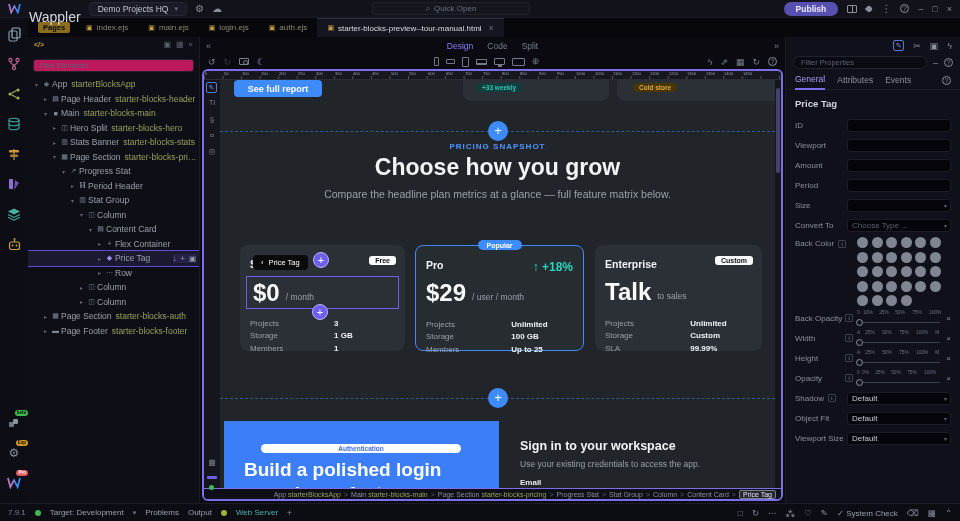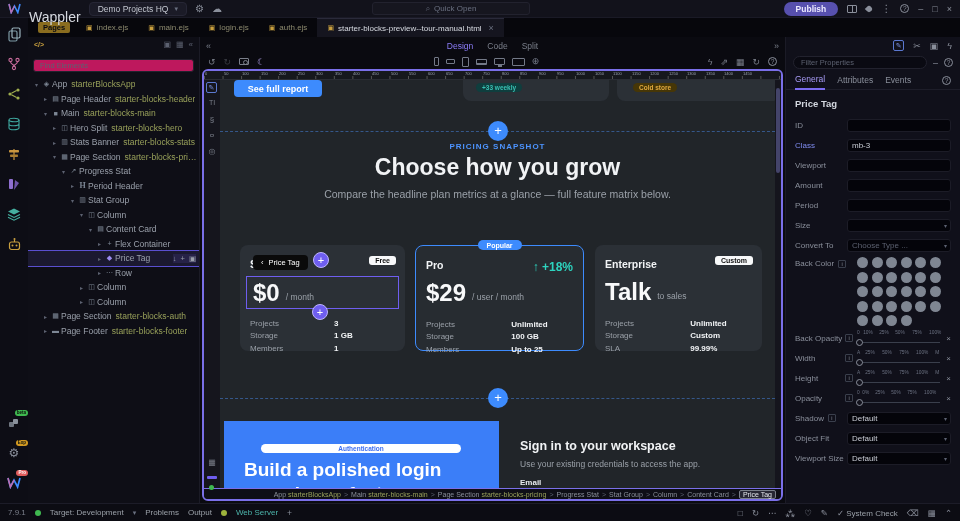--- a/index.html
+++ b/index.html
@@ -665,24 +665,20 @@
           <span class="helpc">?</span>
         </div>
         <div class="pbody">
           <div class="comp-title">Price Tag</div>
           <div id="pfields">
               <div class="prow">
                 <span class="plab">ID</span>
                 <div class="pinput"></div>
               </div>
               <div class="prow">
-                <span class="plab accent">Class</span>
-                <div class="pinput">mb-3</div>
-              </div>
-              <div class="prow">
                 <span class="plab">Viewport</span>
                 <div class="pinput"></div>
               </div>
               <div class="prow">
                 <span class="plab">Amount</span>
                 <div class="pinput"></div>
               </div>
               <div class="prow">
                 <span class="plab">Period</span>
                 <div class="pinput"></div>

